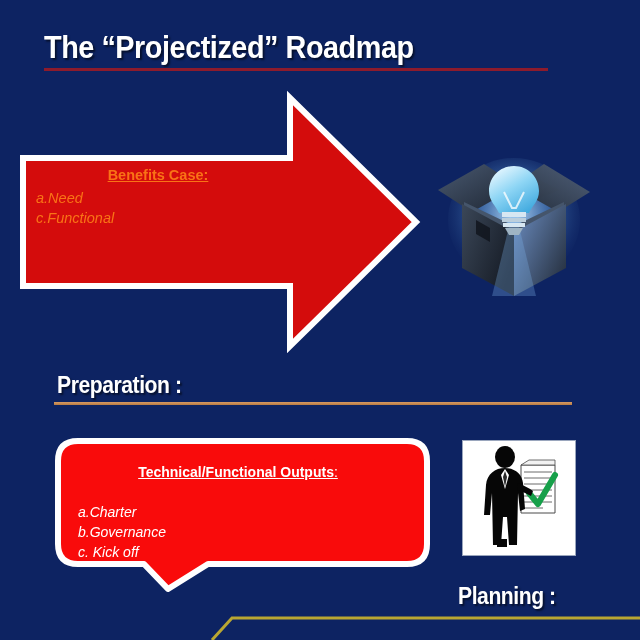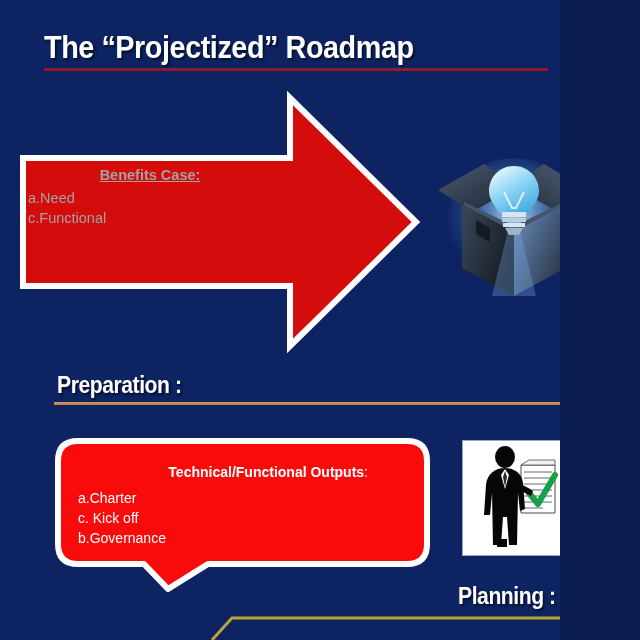--- a/index.html
+++ b/index.html
@@ -2,21 +2,21 @@
 <html><head>
 <meta charset="utf-8">
 <style>
   html, body {
     margin: 0;
     padding: 0;
     background: #0b1d4f;
   }
   #slide {
     position: relative;
-    width: 560px;
+    width: 640px;
     height: 640px;
     background: #0d2362;
     overflow: hidden;
     font-family: "Liberation Sans", sans-serif;
   }
 
   
   .hdg {
     position: absolute;
     color: #ffffff;
@@ -71,36 +71,36 @@
     position: absolute;
     left: 10px;
     top: 90px;
     width: 420px;
     height: 270px;
   }
   #arrow-wrap svg { display: block; }
 
   .arrow-body-text {
     position: absolute;
-    left: 28px;
+    left: 36px;
     top: 165px;
     width: 258px;
-    color: #a3a3a3;
+    color: #f97316;
     font-size: 14.5px;
     line-height: 20px;
   }
   .arrow-body-text .head {
     display: block;
     text-align: center;
     font-weight: bold;
     text-decoration: underline;
     margin-bottom: 3px;
     padding-right: 14px;
   }
-  .arrow-body-text .li { display: block; }
+  .arrow-body-text .li { display: block; font-style: italic; }
 
   
   #bubble-wrap {
     position: absolute;
     left: 52px;
     top: 432px;
     width: 385px;
     height: 165px;
   }
   #bubble-wrap svg { display: block; }
@@ -109,27 +109,28 @@
     position: absolute;
     left: 78px;
     top: 462px;
     width: 290px;
     color: #ffffff;
     font-size: 14px;
     line-height: 20px;
   }
   .bubble-text .head {
     display: block;
-    text-align: right;
+    text-align: center;
     font-weight: bold;
-    margin-bottom: 6px;
+    margin-bottom: 20px;
     padding-left: 30px;
+    text-decoration: underline;
   }
   .bubble-text .head .colon { font-weight: normal; }
-  .bubble-text .li { display: block; }
+  .bubble-text .li { display: block; font-style: italic; }
 
   
   #gold-path {
     position: absolute;
     left: 0;
     top: 596px;
     width: 640px;
     height: 44px;
   }
 
@@ -254,22 +255,22 @@
                L26 132
                Q6 132 6 112
                L6 29
                Q6 9 26 9 Z" fill="#f90b0b" stroke="#ffffff" stroke-width="6" stroke-linejoin="round"></path>
     </svg>
   </div>
 
   <div class="bubble-text">
     <span class="head"><span>Technical/Functional Outputs</span><span class="colon">:</span></span>
     <span class="li">a.Charter</span>
+    <span class="li">b.Governance</span>
     <span class="li">c. Kick off</span>
-    <span class="li">b.Governance</span>
   </div>
 
   <div id="checklist-img">
     <svg width="112" height="114" viewBox="0 0 112 114">
 
       <g>
         <polygon points="58,24 92,24 92,72 58,72" fill="#ffffff" stroke="#4a4a4a" stroke-width="1"></polygon>
         <polygon points="58,24 66,19 92,19 92,24" fill="#f2f2f2" stroke="#4a4a4a" stroke-width="0.8"></polygon>
         <g stroke="#6b6b6b" stroke-width="1">
           <line x1="61" y1="31" x2="89" y2="31"></line>

